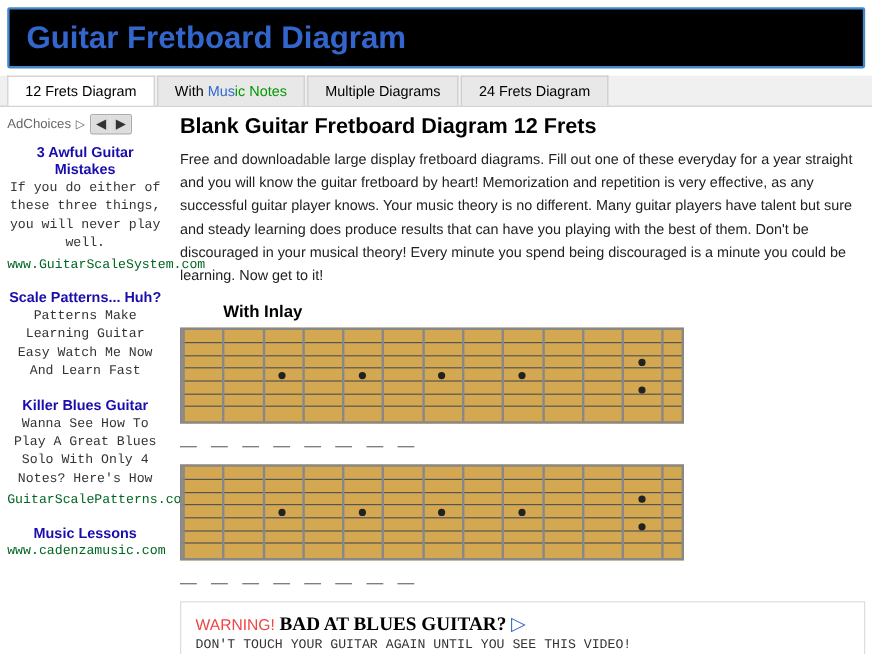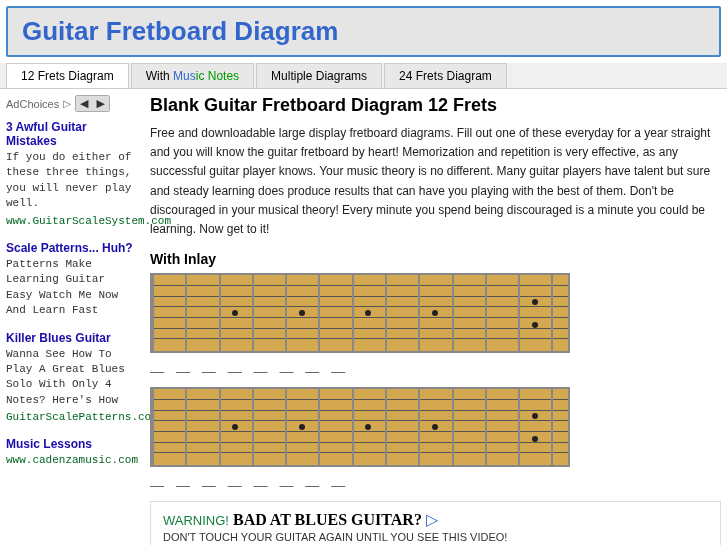--- a/index.html
+++ b/index.html
@@ -1,20 +1,20 @@
 <!DOCTYPE html>
 <html><head>
   <meta charset="utf-8">
   <style>
     * { margin: 0; padding: 0; box-sizing: border-box; }
     body { font-family: Arial, sans-serif; font-size: 13px; background: #fff; color: #000; width: 727px; }
 
     
     #header {
-      background: #e5e5e5;
+      background: #000000;
       border: 2px solid #4488cc;
       padding: 8px 14px;
       margin: 6px;
       border-radius: 2px;
     }
     #header h1 {
       font-size: 26px;
       color: #3366cc;
       font-weight: bold;
     }
@@ -72,21 +72,21 @@
     }
     .ad-nav-btn {
       padding: 1px 4px;
       background: #ddd;
       cursor: pointer;
       font-size: 11px;
       border: none;
       color: #333;
     }
 
-    .ad-item { margin-bottom: 12px; }
+    .ad-item { margin-bottom: 12px; text-align: center; }
     .ad-item a { color: #1a0dab; font-weight: bold; text-decoration: none; font-size: 12px; }
     .ad-item p { color: #333; font-size: 11px; line-height: 1.4; margin: 2px 0; font-family: Liberation Mono, monospace; }
     .ad-item .url { color: #006621; font-size: 11px; }
 
     
     #content {
       flex: 1;
       padding-left: 4px;
     }
     #content h2 {
@@ -98,20 +98,21 @@
     #content p.intro {
       font-size: 12px;
       line-height: 1.6;
       margin-bottom: 12px;
       color: #222;
     }
     #content h3 {
       font-size: 14px;
       font-weight: bold;
       margin-bottom: 6px;
+      margin-left: 36px;
     }
 
     
     .fretboard-container {
       margin-bottom: 10px;
     }
     .fretboard {
       width: 420px;
       height: 80px;
       background: #d4a850;
@@ -150,23 +151,23 @@
     
     .warning-banner {
       background: #fff;
       border: 1px solid #ddd;
       padding: 8px 12px;
       margin: 8px 0;
       display: flex;
       flex-direction: column;
       align-items: flex-start;
     }
-    .warning-word { color: #15803d; text-align: center; }
+    .warning-word { color: #ef4444; text-align: center; }
     .warning-rest { color: #000; font-size: 16px; font-weight: bold; font-family: Liberation Serif, serif; }
-    .warning-line2 { font-size: 11px; color: #333; margin-top: 2px; }
+    .warning-line2 { font-size: 11px; color: #333; margin-top: 2px; font-family: Liberation Mono, monospace; }
     .warning-arrow {
       display: inline-block;
       color: #3366cc;
       font-size: 16px;
       margin-left: 4px;
     }
   </style>
 </head>
 <body>
 

